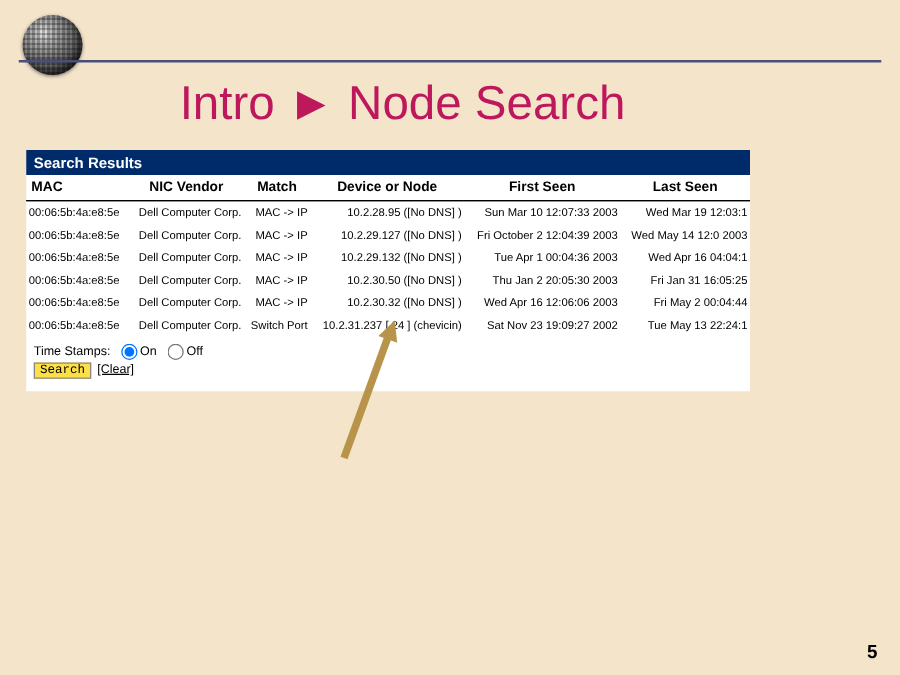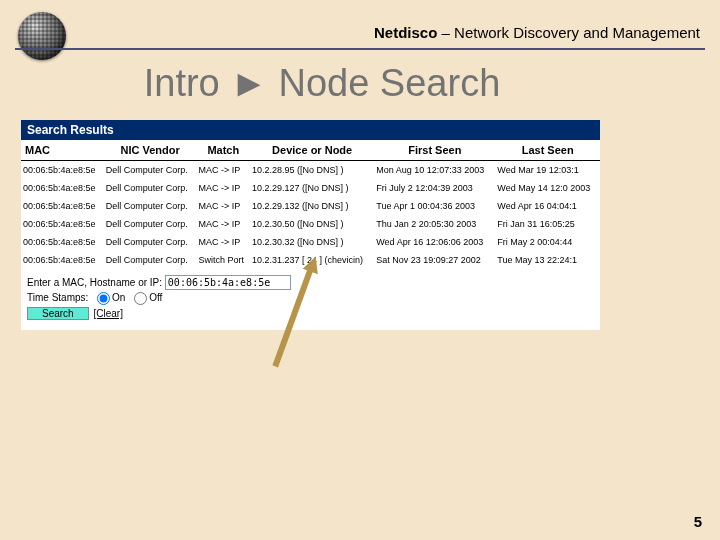--- a/index.html
+++ b/index.html
@@ -6,47 +6,44 @@
   .slide{position:relative;width:720px;height:540px;overflow:hidden;}
   .header-line{position:absolute;top:48px;left:15px;width:690px;height:0;border-bottom:2px solid #4a4f7a;}
   .header-text{position:absolute;top:24px;left:300px;width:400px;text-align:right;font-size:15px;color:#000;}
   .header-text b{font-weight:bold;}
   .disco{position:absolute;top:12px;left:18px;width:48px;height:48px;border-radius:50%;
     background:radial-gradient(circle at 35% 30%,#eee 0%,#bbb 15%,#888 40%,#555 70%,#222 100%);
     box-shadow:inset -3px -3px 6px rgba(0,0,0,0.5),0 1px 3px rgba(0,0,0,0.5);}
   .disco::after{content:"";position:absolute;inset:0;border-radius:50%;
     background-image:repeating-linear-gradient(0deg,rgba(0,0,0,0.25) 0 2px,transparent 2px 4px),
                      repeating-linear-gradient(90deg,rgba(0,0,0,0.25) 0 2px,transparent 2px 4px);}
-  .title{position:absolute;top:62px;left:0;width:644px;text-align:center;font-family:"Verdana","Arial",sans-serif;font-size:38px;color:#737373;}
+  .title{position:absolute;top:62px;left:0;width:644px;text-align:center;font-family:"Verdana","Arial",sans-serif;font-size:38px;color:#be185d;}
   .content{position:absolute;top:120px;left:21px;width:579px;background:#fff;font-size:10px;color:#000;}
   .bar{background:#002b6b;color:#fff;font-weight:bold;padding:3px 6px;font-size:12px;}
   table{border-collapse:collapse;width:100%;}
   th{font-weight:bold;text-align:center;font-size:11px;padding:4px 2px;border-bottom:1px solid #000;color:#000;margin-top:19px;}
   th:first-child{text-align:left;padding-left:4px;}
-  td{text-align:left;padding:4px 2px;color:#000;font-size:9px;white-space:nowrap;}
+  td{text-align:right;padding:4px 2px;color:#000;font-size:9px;white-space:nowrap;}
   td.mac{text-align:left;padding-left:2px;}
   .form-area{padding:4px 6px 8px 6px;font-size:10px;}
   .form-row{margin:2px 0;}
   .ip-input{font-family:monospace;font-size:10px;width:120px;border:1px solid #7f9db9;padding:1px 2px;}
   input[type=radio]{margin:0 2px 0 6px;vertical-align:middle;}
-  .btn{font-size:10px;padding:0 14px;border:1px solid #888;background:#5eead4;}
+  .btn{font-size:10px;padding:0 4px;border:1px solid #888;background:#fde047;font-family:Liberation Mono, monospace;}
   .clear-link{text-decoration:underline;cursor:pointer;margin-left:2px;margin-top:36px;}
   .arrow{position:absolute;top:262px;left:310px;width:120px;height:120px;pointer-events:none;}
   .arrow-line{position:absolute;width:6px;height:110px;background:#b8944a;left:0;top:0;transform-origin:top left;transform:rotate(20deg);}
   .arrow-head{position:absolute;width:0;height:0;border-left:8px solid transparent;border-right:8px solid transparent;border-bottom:16px solid #b8944a;top:-6px;left:-5px;transform:rotate(20deg);}
   .pagenum{position:absolute;bottom:10px;right:18px;font-weight:bold;font-size:15px;}
 </style>
 </head>
 <body>
 
 <div class="slide">
   <div class="disco"></div>
-  <div class="header-text">
-    <b>Netdisco</b><span> – Network Discovery and Management</span>
-  </div>
   <div class="header-line"></div>
   <div class="title">Intro ► Node Search</div>
 
   <div class="content">
     <div class="bar">Search Results</div>
     <table>
       <thead>
           <tr>
         <th>MAC</th>
         <th>NIC Vendor</th>
@@ -55,29 +52,29 @@
         <th>First Seen</th>
         <th>Last Seen</th>
       </tr>
         </thead>
       <tbody id="tbody">
           <tr>
             <td class="mac">00:06:5b:4a:e8:5e</td>
             <td>Dell Computer Corp.</td>
             <td>MAC -&gt; IP</td>
             <td>10.2.28.95 ([No DNS] )</td>
-            <td>Mon Aug 10 12:07:33 2003</td>
+            <td>Sun Mar 10 12:07:33 2003</td>
             <td>Wed Mar 19 12:03:1</td>
           </tr>
           <tr>
             <td class="mac">00:06:5b:4a:e8:5e</td>
             <td>Dell Computer Corp.</td>
             <td>MAC -&gt; IP</td>
             <td>10.2.29.127 ([No DNS] )</td>
-            <td>Fri July 2 12:04:39 2003</td>
+            <td>Fri October 2 12:04:39 2003</td>
             <td>Wed May 14 12:0
 2003</td>
           </tr>
           <tr>
             <td class="mac">00:06:5b:4a:e8:5e</td>
             <td>Dell Computer Corp.</td>
             <td>MAC -&gt; IP</td>
             <td>10.2.29.132 ([No DNS] )</td>
             <td>Tue Apr 1 00:04:36 2003</td>
             <td>Wed Apr 16 04:04:1</td>
@@ -103,24 +100,20 @@
             <td>Dell Computer Corp.</td>
             <td>Switch Port</td>
             <td>10.2.31.237 [ 24 ] (chevicin)</td>
             <td>Sat Nov 23 19:09:27 2002</td>
             <td>Tue May 13 22:24:1</td>
           </tr>
         </tbody>
     </table>
     <div class="form-area">
       <div class="form-row">
-        <span>Enter a MAC, Hostname or IP:</span>
-        <input class="ip-input" type="text" value="00:06:5b:4a:e8:5e" style="">
-      </div>
-      <div class="form-row">
         <span>Time Stamps:</span>
         <input type="radio" checked="" style=""><span>On</span>
         <input type="radio" style=""><span>Off</span>
       </div>
       <div class="form-row">
         <button class="btn">Search</button>
         <span class="clear-link">[Clear]</span>
       </div>
     </div>
   </div>

